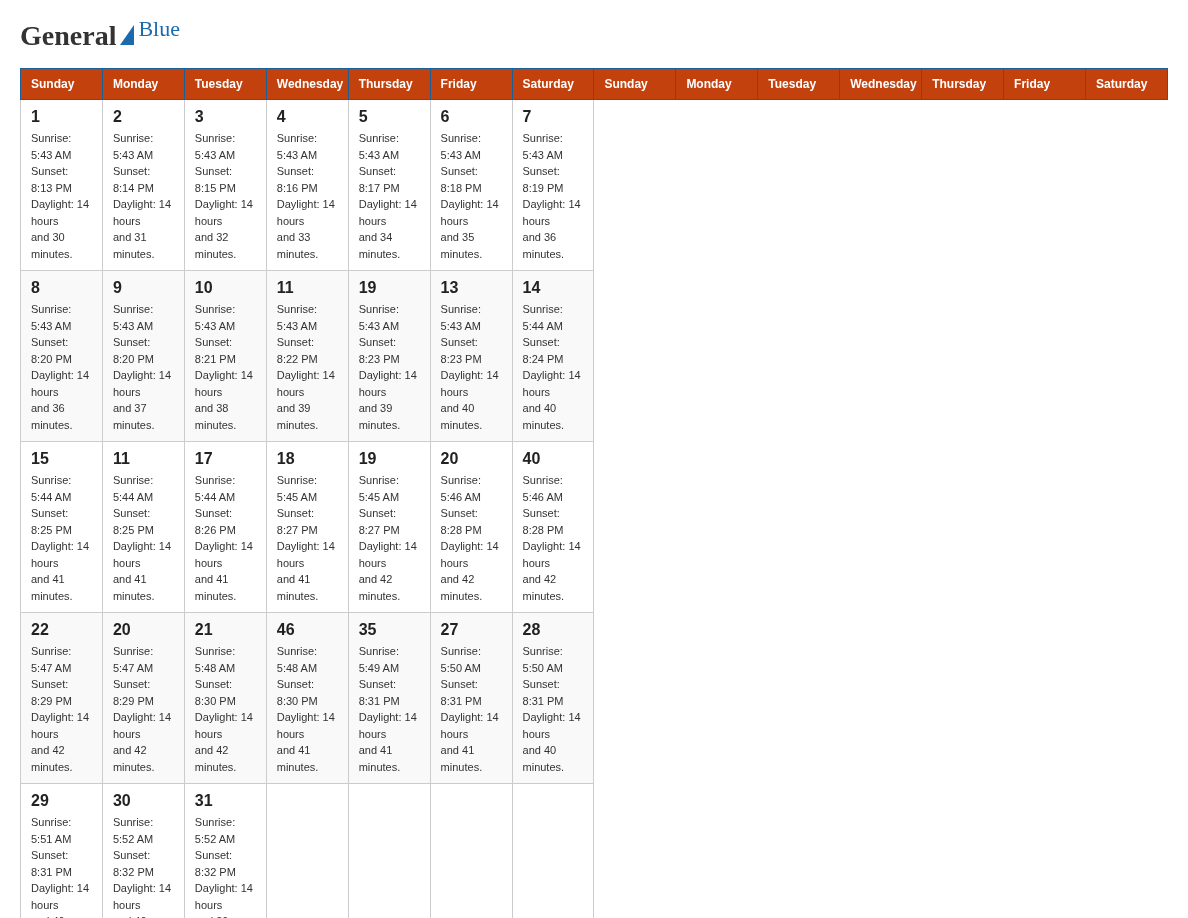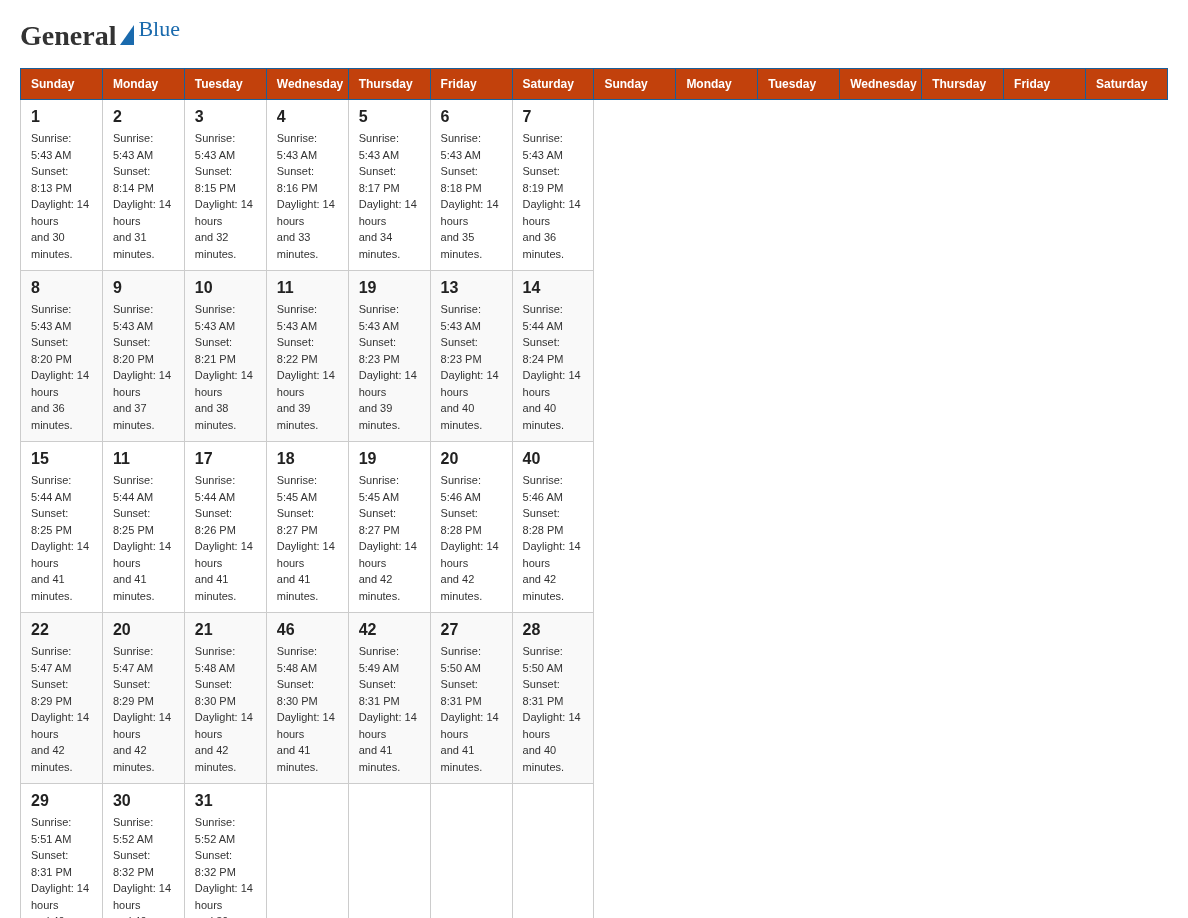--- a/index.html
+++ b/index.html
@@ -245,21 +245,21 @@
         </td>
         <td>
           <span class="day-num">21</span>
           <div class="day-info">Sunrise: 5:48 AM<br>Sunset: 8:30 PM<br>Daylight: 14 hours<br>and 42 minutes.</div>
         </td>
         <td>
           <span class="day-num">46</span>
           <div class="day-info">Sunrise: 5:48 AM<br>Sunset: 8:30 PM<br>Daylight: 14 hours<br>and 41 minutes.</div>
         </td>
         <td>
-          <span class="day-num">42</span>
+          <span class="day-num">35</span>
           <div class="day-info">Sunrise: 5:49 AM<br>Sunset: 8:31 PM<br>Daylight: 14 hours<br>and 41 minutes.</div>
         </td>
         <td>
           <span class="day-num">27</span>
           <div class="day-info">Sunrise: 5:50 AM<br>Sunset: 8:31 PM<br>Daylight: 14 hours<br>and 41 minutes.</div>
         </td>
         <td>
           <span class="day-num">28</span>
           <div class="day-info">Sunrise: 5:50 AM<br>Sunset: 8:31 PM<br>Daylight: 14 hours<br>and 40 minutes.</div>
         </td>

